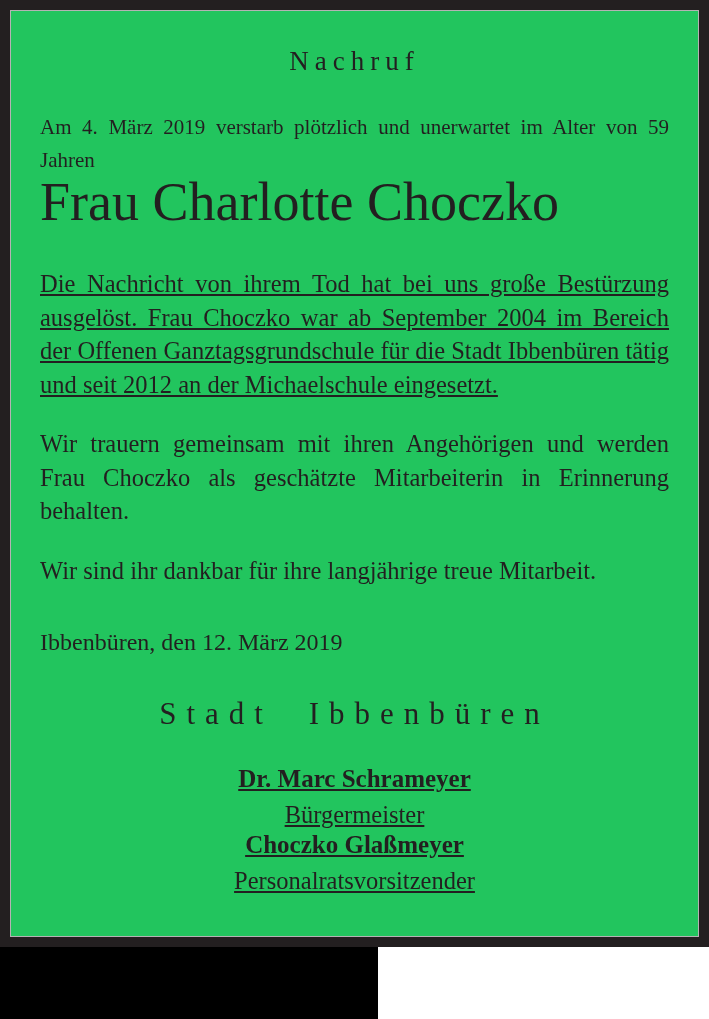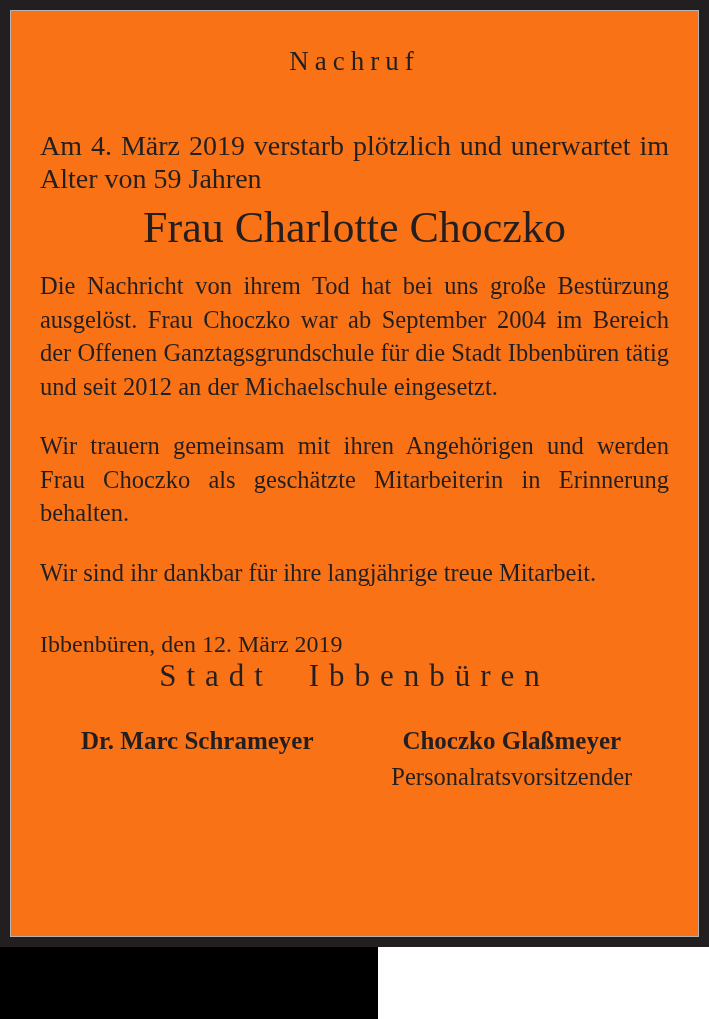--- a/index.html
+++ b/index.html
@@ -15,74 +15,76 @@
     font-family: "Liberation Serif", serif;
   }
   .notice-frame {
     position: absolute;
     top: 0;
     left: 0;
     width: 709px;
     height: 947px;
     box-sizing: border-box;
     border: 10px solid #231f20;
-    background: #f97316;
+    background: #22c55e;
     box-shadow: inset 0 0 0 1px #b5b3b4;
     color: #231f20;
   }
   .notice-inner {
     box-sizing: border-box;
     width: 100%;
     height: 100%;
     padding: 36px 30px 0 30px;
   }
   .notice-title {
     text-align: center;
     font-size: 27px;
     letter-spacing: 6px;
     margin: 0 0 0 0;
   }
   .intro {
-    margin-top: 52px;
-    font-size: 28px;
+    margin-top: 34px;
+    font-size: 21px;
     line-height: 33px;
     text-align: justify;
     text-align-last: left;
   }
   .deceased-name {
-    text-align: center;
-    font-size: 44px;
+    text-align: left;
+    font-size: 54px;
     line-height: 50px;
-    margin-top: 8px;
     font-weight: normal;
   }
   .body-paragraph {
     margin-top: 26px;
     font-size: 24.5px;
     line-height: 33.5px;
     text-align: justify;
     text-align-last: left;
   }
   .body-paragraph.first {
-    margin-top: 16px;
+    margin-top: 40px;
+    text-decoration: underline;
   }
   .dateline {
     margin-top: 42px;
     font-size: 24px;
   }
   .organization {
+    margin-top: 40px;
     text-align: center;
     font-size: 31px;
     letter-spacing: 10px;
     word-spacing: 18px;
   }
   .signatures {
     margin-top: 32px;
     display: flex;
-    flex-direction: row;
+    flex-direction: column;
+    text-decoration: underline;
   }
   .signatory {
     flex: 1 1 50%;
     text-align: center;
   }
   .signatory .sig-name {
     font-weight: bold;
     font-size: 25px;
     line-height: 30px;
   }
@@ -118,20 +120,21 @@
 
     <div class="body-paragraph">Wir sind ihr dankbar für ihre langjährige treue Mitarbeit.</div>
 
     <div class="dateline">Ibbenbüren, den 12. März 2019</div>
 
     <div class="organization">Stadt Ibbenbüren</div>
 
     <div class="signatures">
       <div class="signatory">
         <div class="sig-name">Dr. Marc Schrameyer</div>
+        <div class="sig-role">Bürgermeister</div>
       </div>
       <div class="signatory">
         <div class="sig-name">Choczko Glaßmeyer</div>
         <div class="sig-role">Personalratsvorsitzender</div>
       </div>
     </div>
 
   </div>
 </div>
 

